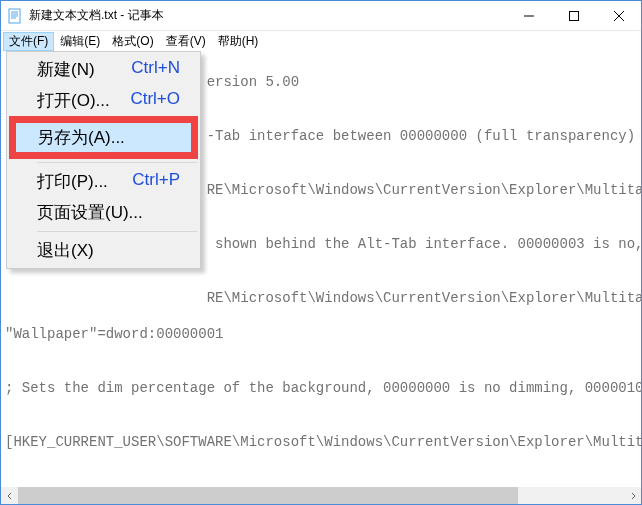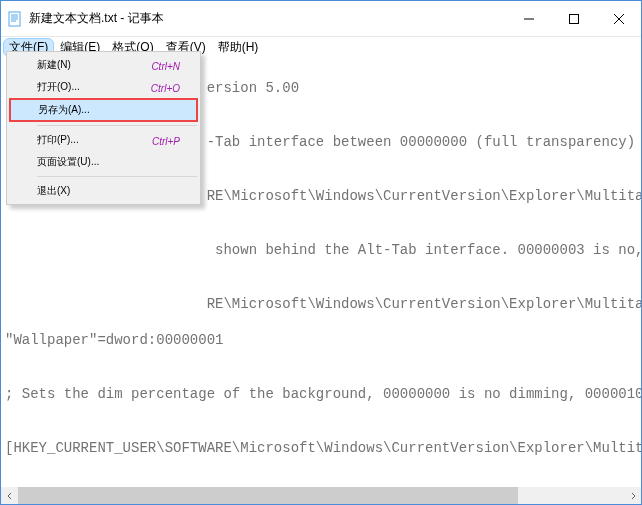--- a/index.html
+++ b/index.html
@@ -6,21 +6,21 @@
   body {
     font-family: "Segoe UI", Tahoma, sans-serif;
     font-size: 12px;
     background: #fff;
     width: 642px;
     height: 505px;
     overflow: hidden;
     border: 1px solid #4a8cd8;
   }
   .titlebar {
-    height: 36px;
+    height: 30px;
     background: #fff;
     display: flex;
     align-items: center;
     padding-left: 6px;
     border-bottom: 1px solid #e8e8e8;
   }
   .app-icon {
     width: 16px; height: 16px;
     margin-right: 6px;
     display:flex;align-items:center;justify-content:center;
@@ -36,52 +36,51 @@
     height:20px;
     display:flex;
     align-items:center;
     background:#fff;
     padding: 0 2px;
     font-size:12px;
   }
   .menu-item {
     padding: 1px 6px;
     cursor:default;
-    border-radius:6px;
   }
   .menu-item.open {
     background:#cce8ff;
     border:1px solid #99d1ff;
     padding:0 5px;
   }
   .dropdown {
     position:absolute;
     left:6px;
     top:51px;
     width:195px;
     background:#f0f0f0;
     border:1px solid #cccccc;
     box-shadow: 4px 4px 4px rgba(0,0,0,0.2);
     z-index:10;
     padding:2px;
   }
   .dd-item {
     display:flex;
     justify-content:space-between;
-    align-items:flex-end;
+    align-items:flex-start;
     padding:4px 18px 4px 28px;
-    font-size:10px;
+    font-size:17px;
     cursor:default;
   }
   .dd-item.highlight {
     background:#cce8ff;
-    border:2px solid #ef4444;
-    padding:3px 17px 3px 27px;
-  }
-  .dd-item .shortcut { color:#a21caf;font-style:italic; }
+    border:7px solid #ef4444;
+    padding:3px 17px 3px 21px;
+  }
+  .dd-item .shortcut { color:#1d4ed8; }
   .dd-sep {
     height:1px;
     background:#d7d7d7;
     margin:3px 1px 3px 28px;
   }
   .content {
     position:relative;
     padding:4px 4px;
     font-family: "SimSun","NSimSun","MS Gothic","Courier New",monospace;
     font-size:14px;

